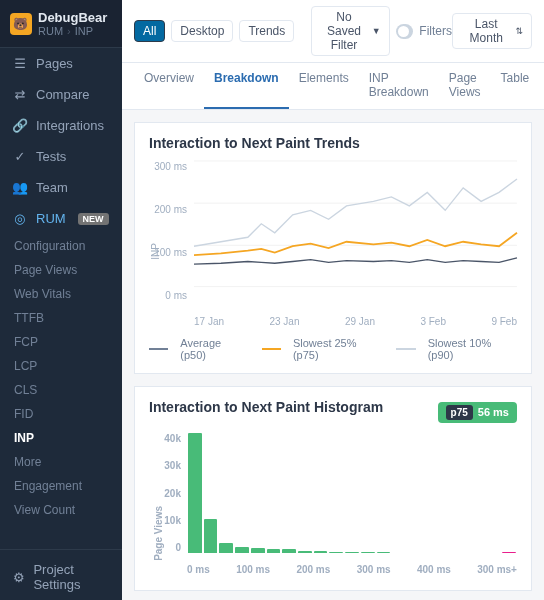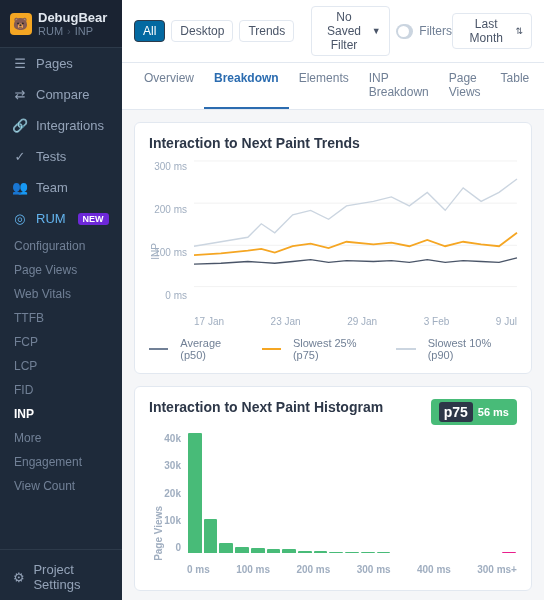--- a/index.html
+++ b/index.html
@@ -14,21 +14,21 @@
     .breadcrumb-sep { color: #4a5568; }
 
     .sidebar-item { display: flex; align-items: center; gap: 8px; padding: 8px 12px; cursor: pointer; font-size: 13px; color: #94a3b8; }
     .sidebar-item.active-rum { color: #63b3ed; }
     .sidebar-icon { font-size: 13px; width: 16px; text-align: center; }
 
     .sidebar-submenu { padding-left: 0; }
     .sidebar-sub-item { padding: 5px 12px 5px 14px; font-size: 12px; color: #718096; cursor: pointer; display: flex; align-items: center; }
     .sidebar-sub-item.active { color: #fff; font-weight: 600; }
 
-    .badge-new { background: #6d28d9; color: #fff; font-size: 9px; padding: 1px 5px; border-radius: 3px; margin-left: 4px; font-weight: 700; }
+    .badge-new { background: #737373; color: #fff; font-size: 9px; padding: 1px 5px; border-radius: 3px; margin-left: 4px; font-weight: 700; }
     .sidebar-divider { border: none; border-top: 1px solid #2d3a4a; margin: 4px 0; }
     .sidebar-bottom { margin-top: auto; }
 
     
     .main { flex: 1; display: flex; flex-direction: column; overflow: hidden; background: #f5f6f8; }
 
     
     .topbar { background: #fff; border-bottom: 1px solid #e2e8f0; padding: 6px 12px; display: flex; align-items: center; justify-content: space-between; }
     .filter-group { display: flex; align-items: center; gap: 6px; }
     .filter-btn { border: 1px solid #e2e8f0; background: #fff; border-radius: 4px; padding: 3px 8px; font-size: 12px; cursor: pointer; color: #4a5568; }
@@ -41,40 +41,40 @@
 
     
     .tabs-bar { background: #fff; border-bottom: 1px solid #e2e8f0; padding: 0 12px; display: flex; gap: 0; }
     .tab { padding: 8px 10px; font-size: 12px; color: #718096; cursor: pointer; border-bottom: 2px solid transparent; }
     .tab.active { color: #2b6cb0; border-bottom-color: #2b6cb0; font-weight: 600; }
 
     
     .content { flex: 1; overflow-y: auto; padding: 12px; display: flex; flex-direction: column; gap: 12px; }
 
     
-    .chart-card { background: #fff; border: 1px solid #e2e8f0; border-radius: 6px; padding: 12px 14px; }
+    .chart-card { background: #fff; border: 1px solid #e2e8f0; border-radius: 0; padding: 12px 14px; }
     .chart-title { font-size: 14px; font-weight: 600; color: #2d3748; margin-bottom: 10px; }
 
     
     .line-chart-container { position: relative; height: 170px; }
     .chart-y-labels { position: absolute; left: 0; top: 0; bottom: 30px; display: flex; flex-direction: column; justify-content: space-between; font-size: 10px; color: #a0aec0; width: 38px; text-align: right; }
     .chart-area { position: absolute; left: 45px; right: 0; top: 0; bottom: 30px; }
     .chart-x-labels { position: absolute; left: 45px; right: 0; bottom: 0; height: 28px; display: flex; justify-content: space-between; font-size: 10px; color: #a0aec0; align-items: flex-end; padding-bottom: 4px; }
 
     .legend { display: flex; align-items: center; gap: 14px; font-size: 11px; color: #718096; margin-top: 6px; }
     .legend-item { display: flex; align-items: center; gap: 12px; }
     .legend-line { width: 20px; height: 2px; }
     .legend-line.avg { background: #718096; }
     .legend-line.p75 { background: #f5a623; }
     .legend-line.p90 { background: #cbd5e0; border: none; }
 
     
     .histogram-header { display: flex; justify-content: space-between; align-items: center; margin-bottom: 8px; }
     .p75-badge { background: #48bb78; color: #fff; font-size: 11px; padding: 3px 8px; border-radius: 4px; font-weight: 700; display: flex; align-items: center; gap: 5px; }
-    .p75-label { font-size: 14px; background: #2d3748; color: #fff; padding: 2px 5px; border-radius: 3px; }
+    .p75-label { font-size: 10px; background: #2d3748; color: #fff; padding: 2px 5px; border-radius: 3px; }
 
     .histogram-container { position: relative; height: 145px; font-weight: bold; }
     .hist-y-labels { position: absolute; left: 0; top: 0; bottom: 25px; display: flex; flex-direction: column; justify-content: space-between; font-size: 10px; color: #a0aec0; width: 32px; text-align: right; }
     .hist-area { position: absolute; left: 38px; right: 0; top: 0; bottom: 25px; display: flex; align-items: flex-end; gap: 0; }
     .hist-x-labels { position: absolute; left: 38px; right: 0; bottom: 0; height: 22px; display: flex; justify-content: space-between; font-size: 10px; color: #a0aec0; align-items: flex-end; padding-bottom: 3px; }
     .hist-bar { background: #48bb78; flex: 1; margin: 0 1px; border-radius: 1px 1px 0 0; min-width: 2px; }
     .hist-bar.pink { background: #e91e8c; }
   </style>
 </head>
 <body>
@@ -118,20 +118,21 @@
     <span class="badge-new">NEW</span>
   </div>
 
   <div class="sidebar-submenu">
     <div class="sidebar-sub-item">Configuration</div>
     <div class="sidebar-sub-item">Page Views</div>
     <div class="sidebar-sub-item">Web Vitals</div>
     <div class="sidebar-sub-item">TTFB</div>
     <div class="sidebar-sub-item">FCP</div>
     <div class="sidebar-sub-item">LCP</div>
+    <div class="sidebar-sub-item">CLS</div>
     <div class="sidebar-sub-item">FID</div>
     <div class="sidebar-sub-item active" style="color:#fff;font-weight:600;">INP</div>
     <div class="sidebar-sub-item">More</div>
     <div class="sidebar-sub-item">Engagement</div>
     <div class="sidebar-sub-item">View Count</div>
   </div>
 
   <div class="sidebar-bottom">
     <hr class="sidebar-divider">
     <div class="sidebar-item">
@@ -195,21 +196,21 @@
 
           <polyline points="0,105 30,103 60,100 75,98 90,102 110,95 130,92 150,97 170,90 200,93 220,91 240,95 260,88 280,95 300,90 320,93 340,95 360,80" fill="none" stroke="#f5a623" stroke-width="2"></polyline>
 
           <polyline points="0,115 30,114 60,112 75,113 90,114 110,112 130,110 150,113 170,111 200,112 220,111 240,113 260,110 280,113 300,111 320,112 340,113 360,108" fill="none" stroke="#4a5568" stroke-width="1.5"></polyline>
         </svg>
         <div class="chart-x-labels">
           <span>17 Jan</span>
           <span>23 Jan</span>
           <span>29 Jan</span>
           <span>3 Feb</span>
-          <span>9 Jul</span>
+          <span>9 Feb</span>
         </div>
       </div>
       <div class="legend">
         <div class="legend-item">
           <div class="legend-line avg"></div>
           <span>Average (p50)</span>
         </div>
         <div class="legend-item">
           <div class="legend-line p75"></div>
           <span>Slowest 25% (p75)</span>

